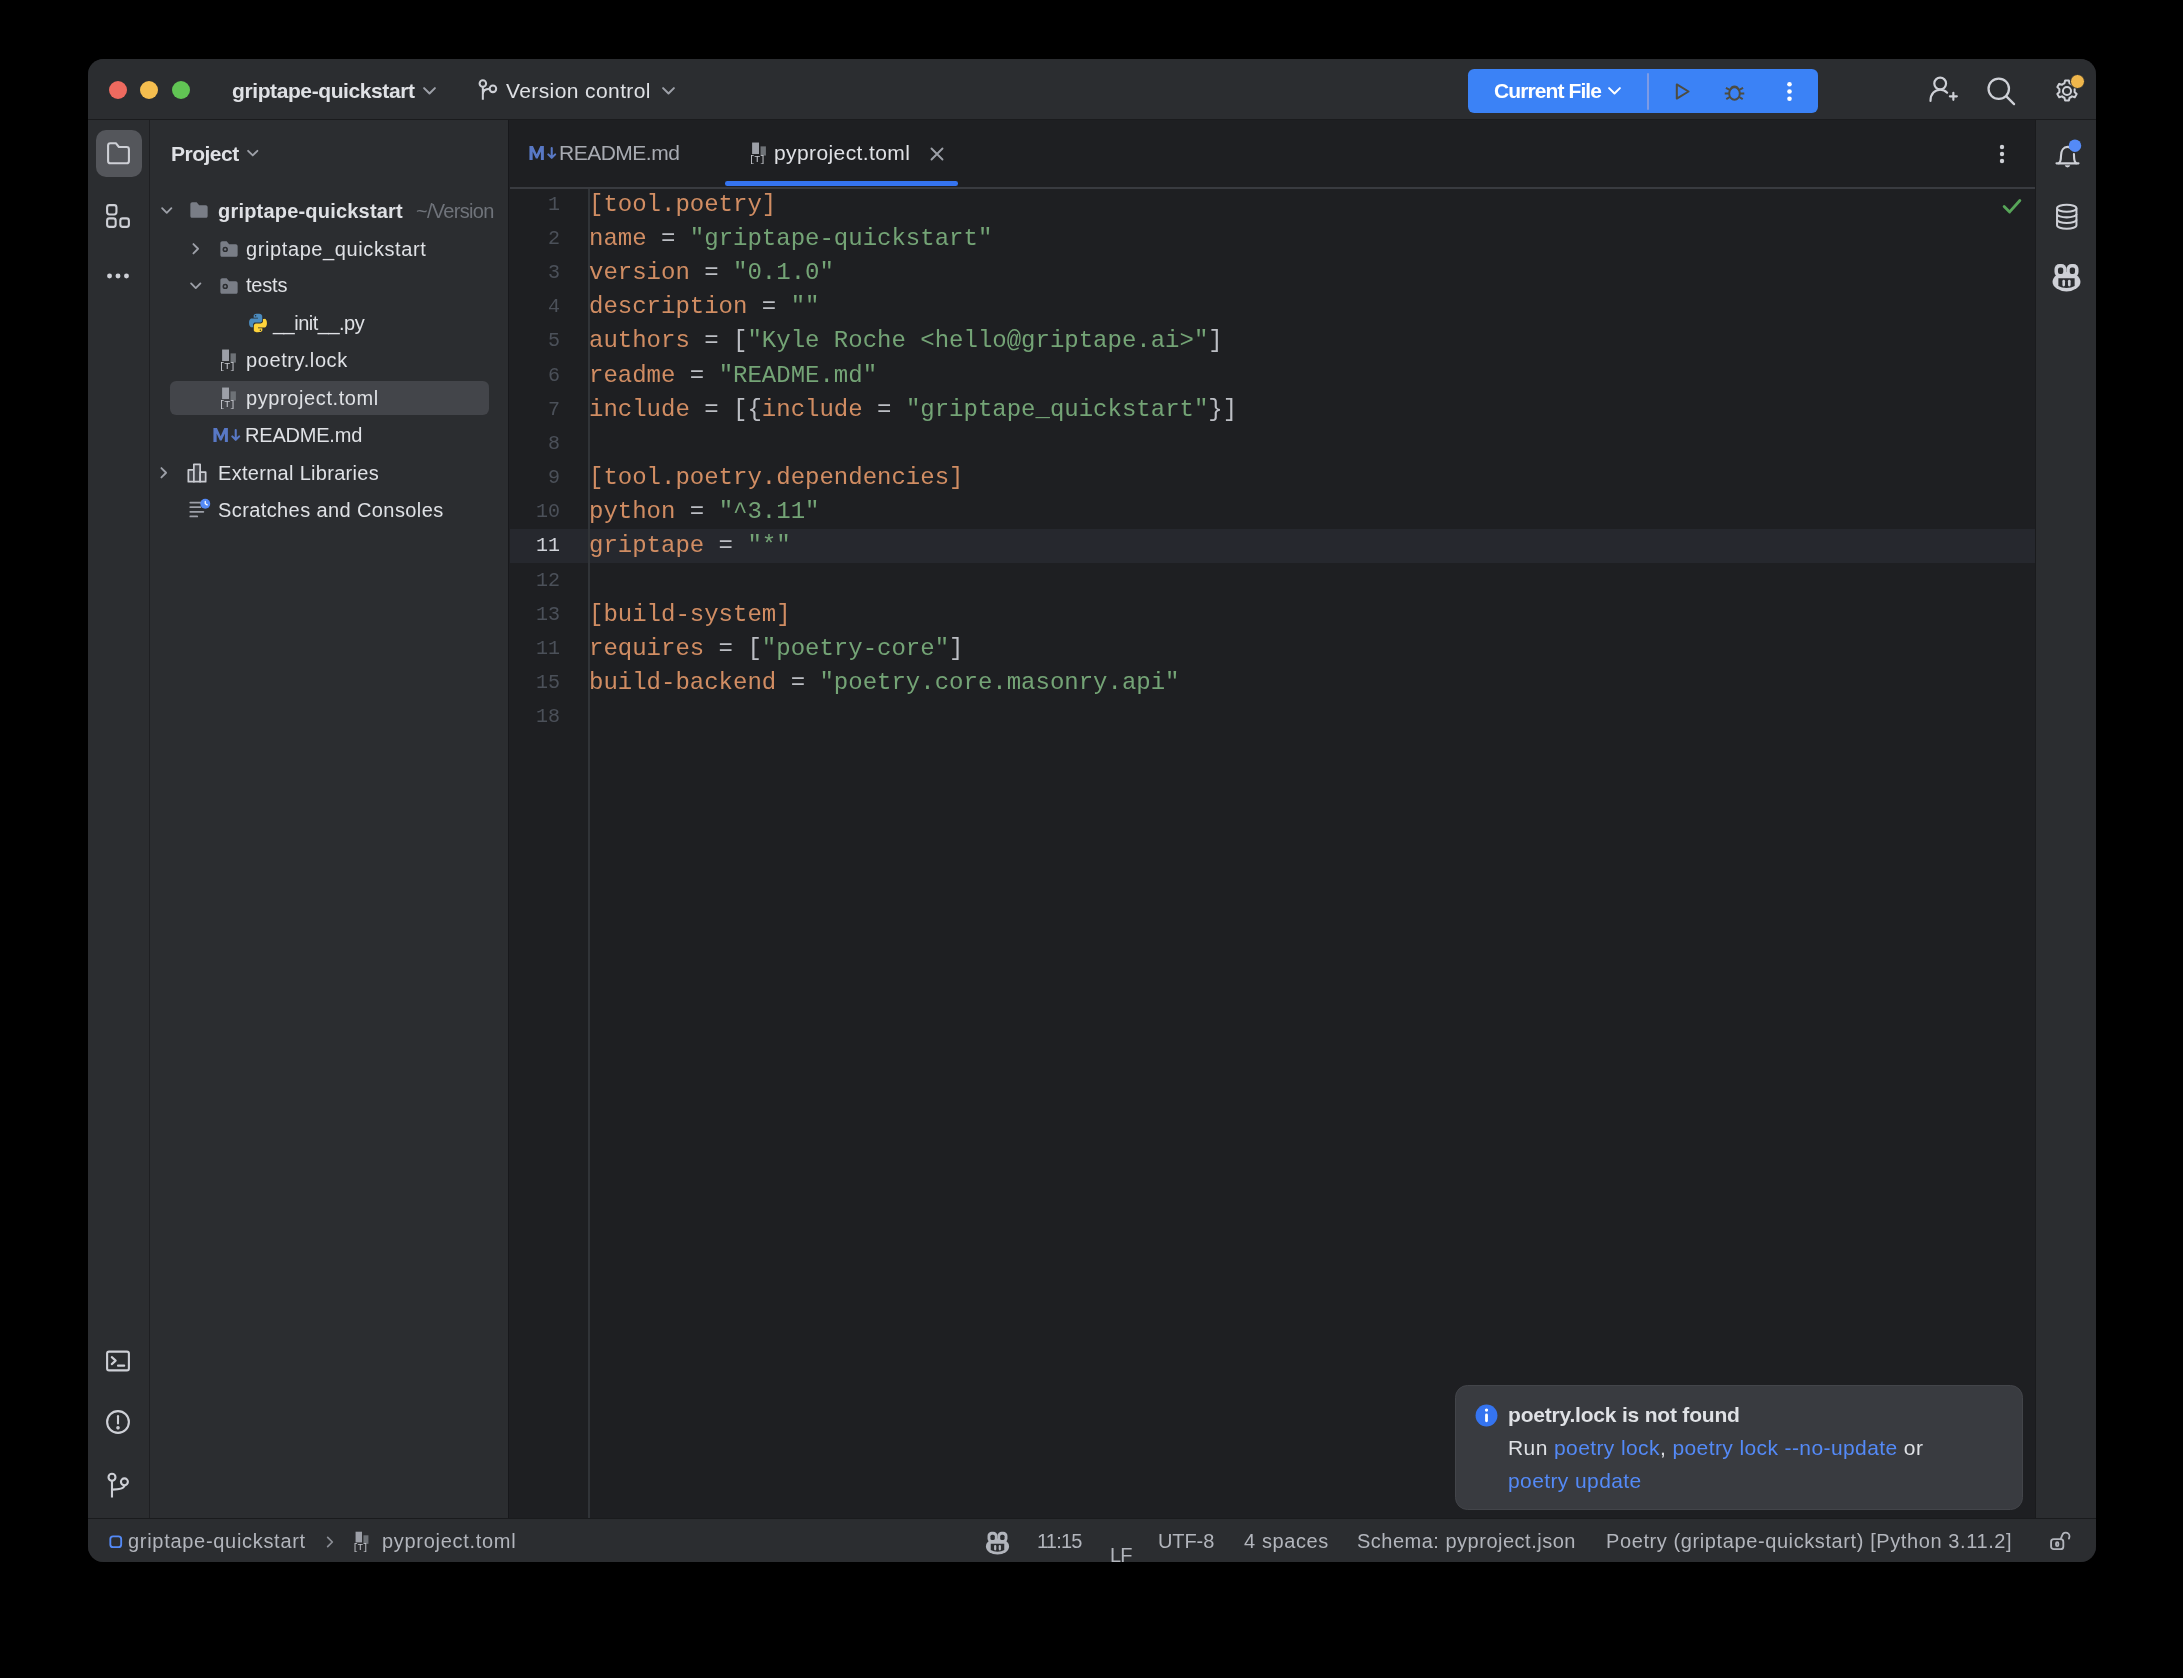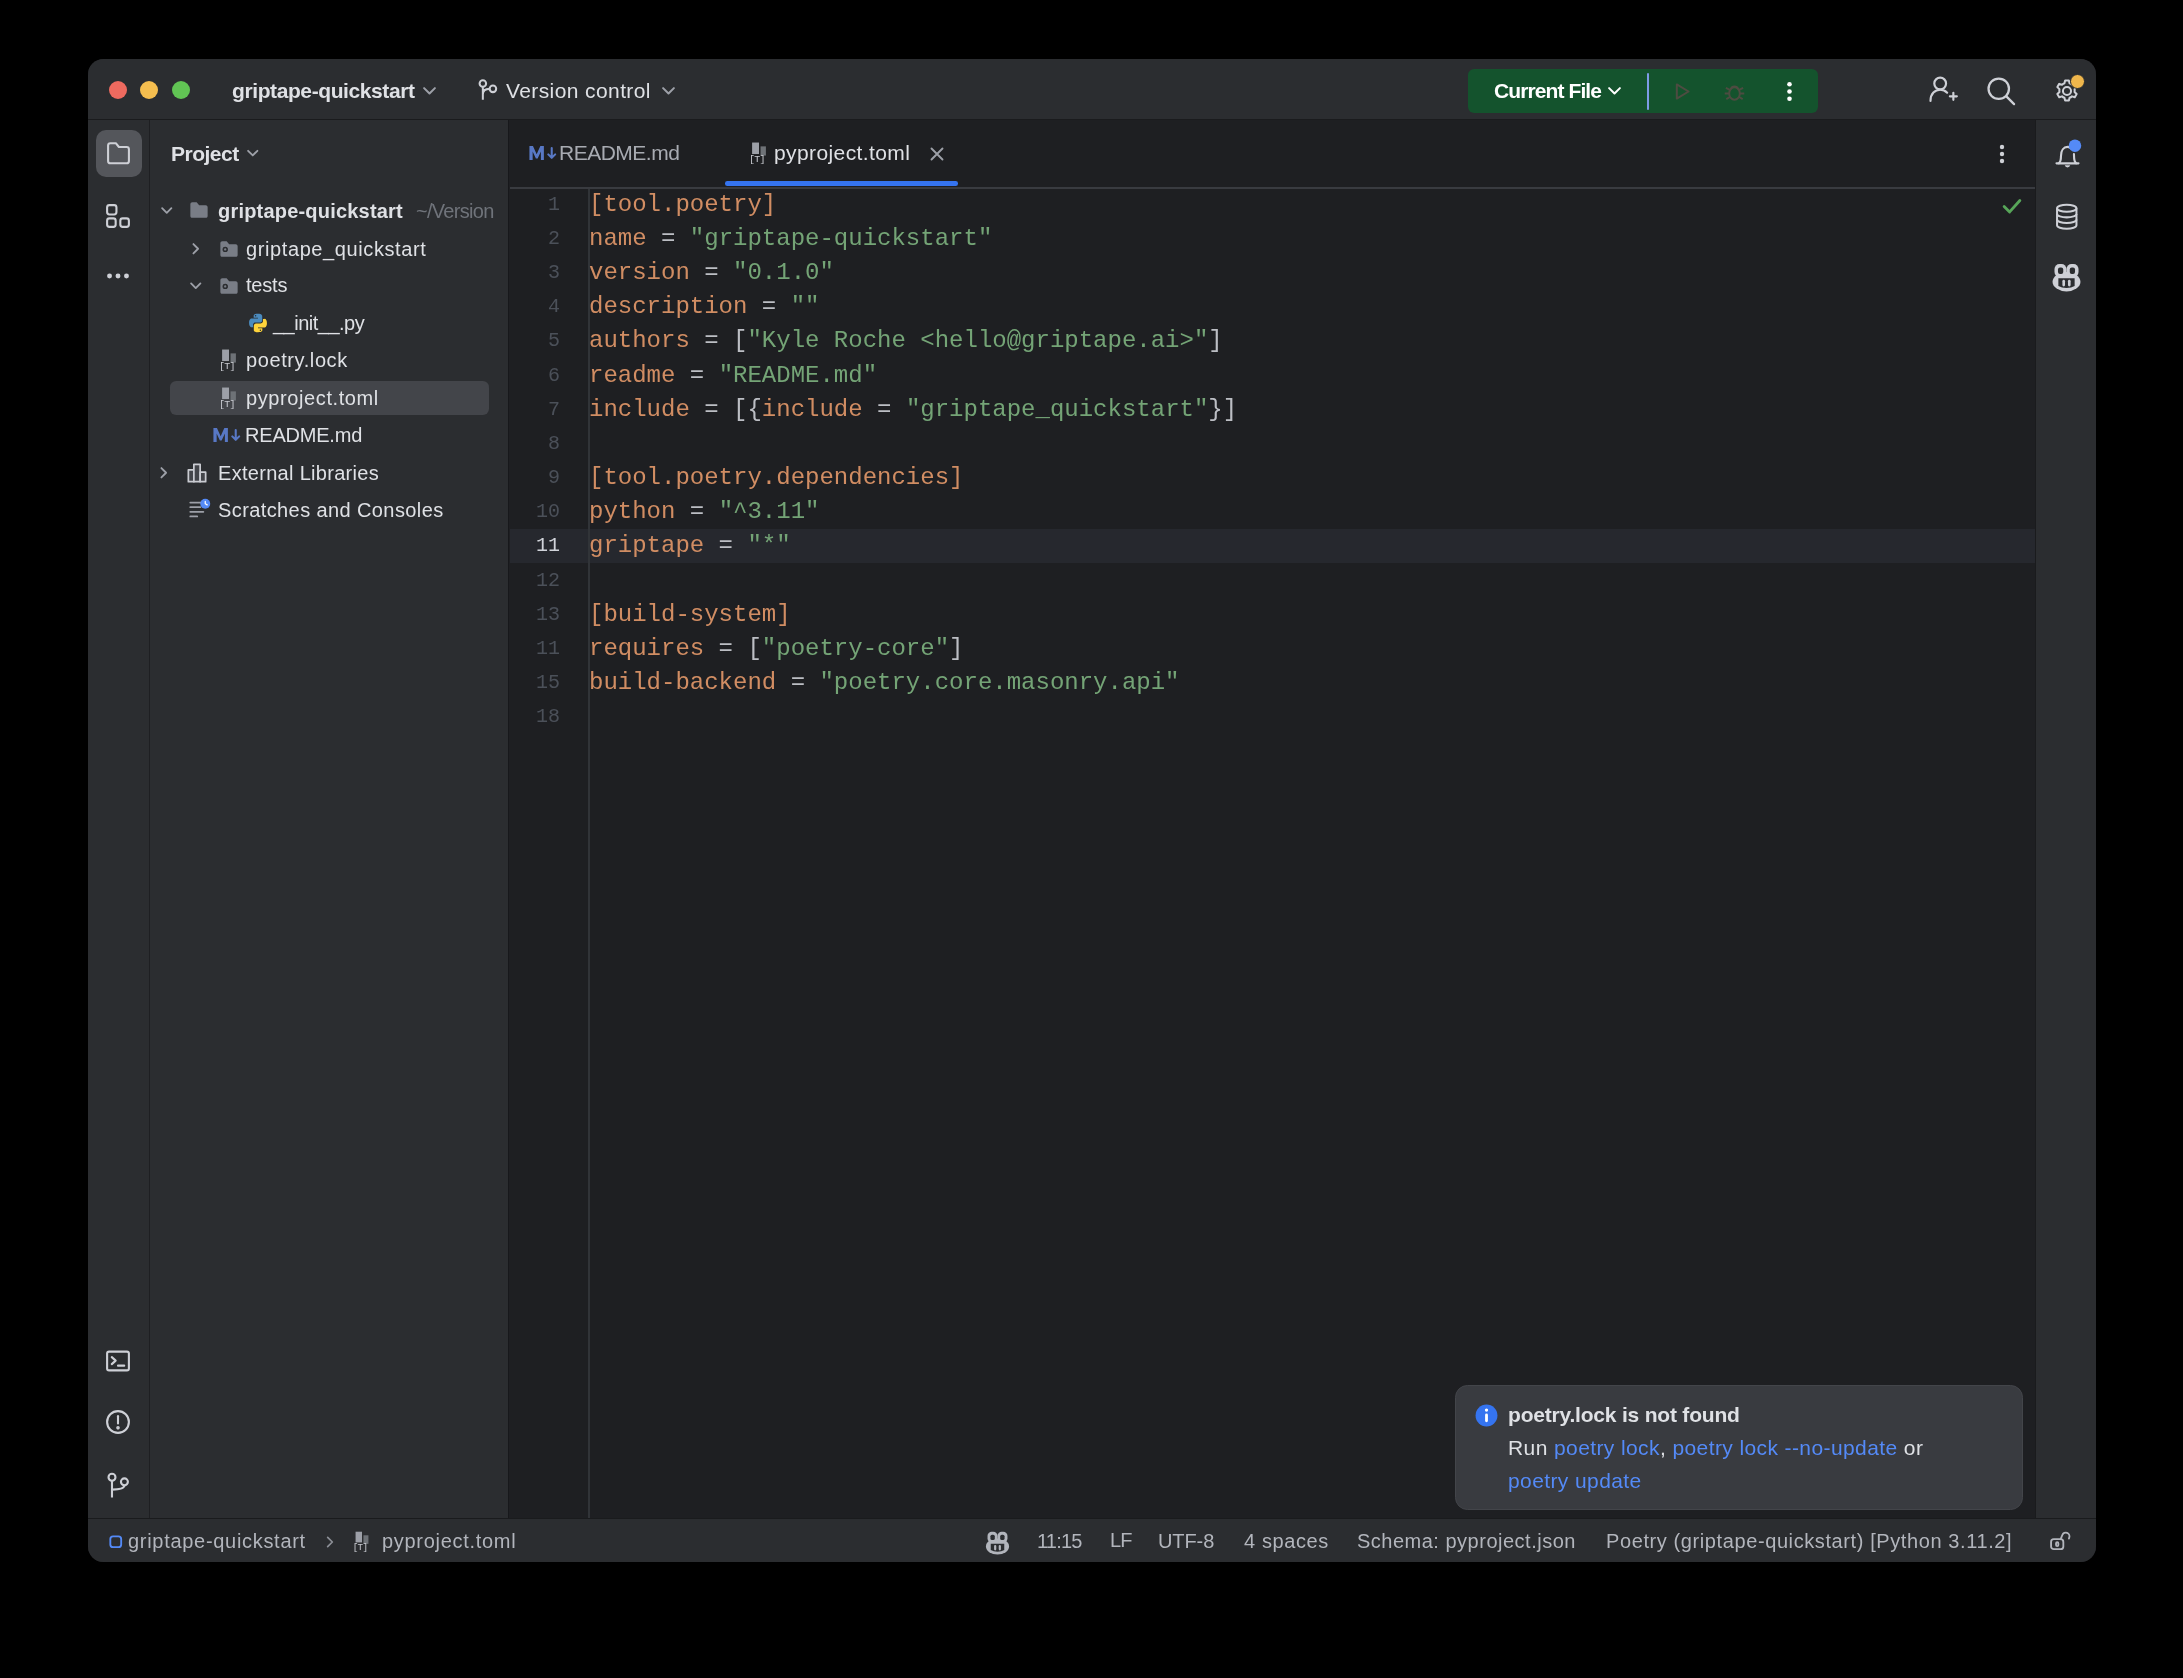--- a/index.html
+++ b/index.html
@@ -44,21 +44,21 @@
         <g stroke="#CED0D6" stroke-width="2.6" fill="none">
           <circle cx="10" cy="7" r="4.2"></circle>
           <circle cx="23" cy="14" r="4.2"></circle>
           <path d="M10 11.2 V28 M10 21 c0-5 4-7 8.8-7"></path>
         </g>
       </svg>
     <div class="abs ui" style="left:418px;top:18.6px;font-size:21px;line-height:26px;color:#DFE1E5;letter-spacing:0.4px;">Version control</div>
     <svg class="abs" style="left:572px;top:26px" width="17" height="12.4" viewBox="0 0 22 16">
         <path d="M4 4 L11 11 L18 4" stroke="#9DA0A8" stroke-width="2.6" fill="none" stroke-linecap="round" stroke-linejoin="round"></path>
       </svg>
-    <div class="abs" id="cfbtn" style="left:1380px;top:10px;width:350px;height:44px;background:#14532d;border-radius:6.2px;">
+    <div class="abs" id="cfbtn" style="left:1380px;top:10px;width:350px;height:44px;background:#3b82f6;border-radius:6.2px;">
       <div class="abs ui" style="left:26px;top:9.3px;font-size:21px;line-height:26px;font-weight:bold;color:#FFFFFF;letter-spacing:-0.9px;">Current File</div>
       <svg class="abs" style="left:138px;top:16.3px" width="17" height="12.4" viewBox="0 0 22 16">
           <path d="M4 4 L11 11 L18 4" stroke="#FFFFFF" stroke-width="2.6" fill="none" stroke-linecap="round" stroke-linejoin="round"></path>
         </svg>
       <div class="abs" style="left:179px;top:3.9px;width:1.9px;height:37px;background:#7E9BE5;border-radius:1.6px;"></div>
       <svg class="abs" style="left:201px;top:10px" width="25" height="25" viewBox="0 0 32 32">
           <path d="M10 7 L25 16 L10 25 Z" stroke="#4D4C41" stroke-width="2.6" fill="none" stroke-linejoin="round"></path>
         </svg>
       <svg class="abs" style="left:254px;top:10px" width="25" height="25" viewBox="0 0 32 32">
           <g stroke="#4D4C41" stroke-width="2.5" fill="none">
@@ -335,21 +335,21 @@
         <ellipse cx="21" cy="25.5" rx="18" ry="12.5" fill="#B2B5BC"></ellipse>
         <rect x="5.5" y="2.5" width="15.5" height="17" rx="6.5" fill="#B2B5BC"></rect>
         <rect x="21" y="2.5" width="15.5" height="17" rx="6.5" fill="#B2B5BC"></rect>
         <rect x="10" y="7" width="6.8" height="8.5" rx="2.6" fill="#2B2D30"></rect>
         <rect x="25.2" y="7" width="6.8" height="8.5" rx="2.6" fill="#2B2D30"></rect>
         <path d="M10.5 21 h21 v10 a14 8 0 0 1 -21 0 Z" fill="#2B2D30"></path>
         <rect x="15.7" y="23" width="3.4" height="8.5" rx="1.7" fill="#B2B5BC"></rect>
         <rect x="22.9" y="23" width="3.4" height="8.5" rx="1.7" fill="#B2B5BC"></rect>
       </svg>
     <div class="abs ui" style="left:949px;top:11px;font-size:20px;line-height:22px;color:#B2B5BC;letter-spacing:-0.8px;">11:15</div>
-    <div class="abs ui" style="left:1022px;top:10px;font-size:20px;line-height:22px;color:#B2B5BC;letter-spacing:-0.8px;">LF</div>
+    <div class="abs ui" style="left:1022px;top:25px;font-size:20px;line-height:22px;color:#B2B5BC;letter-spacing:-0.8px;">LF</div>
     <div class="abs ui" style="left:1070px;top:11px;font-size:20px;line-height:22px;color:#B2B5BC;letter-spacing:-0.1px;">UTF-8</div>
     <div class="abs ui" style="left:1156px;top:11px;font-size:20px;line-height:22px;color:#B2B5BC;letter-spacing:0.6px;">4 spaces</div>
     <div class="abs ui" style="left:1269px;top:11px;font-size:20px;line-height:22px;color:#B2B5BC;letter-spacing:0.5px;">Schema: pyproject.json</div>
     <div class="abs ui" style="left:1518px;top:11px;font-size:20px;line-height:22px;color:#B2B5BC;letter-spacing:0.6px;">Poetry (griptape-quickstart) [Python 3.11.2]</div>
     <svg class="abs" style="left:1960px;top:10px" width="23" height="25" viewBox="0 0 30 32">
         <g stroke="#B2B5BC" stroke-width="2.4" fill="none">
           <rect x="4" y="13" width="16" height="13" rx="3.5"></rect>
           <path d="M16.5 13 l2.2-5.5 a4.8 4.8 0 0 1 9 3.4 l-0.4 1.2" stroke-linecap="round"></path>
           <rect x="10.5" y="17" width="3" height="5" rx="1.5"></rect>
         </g>

